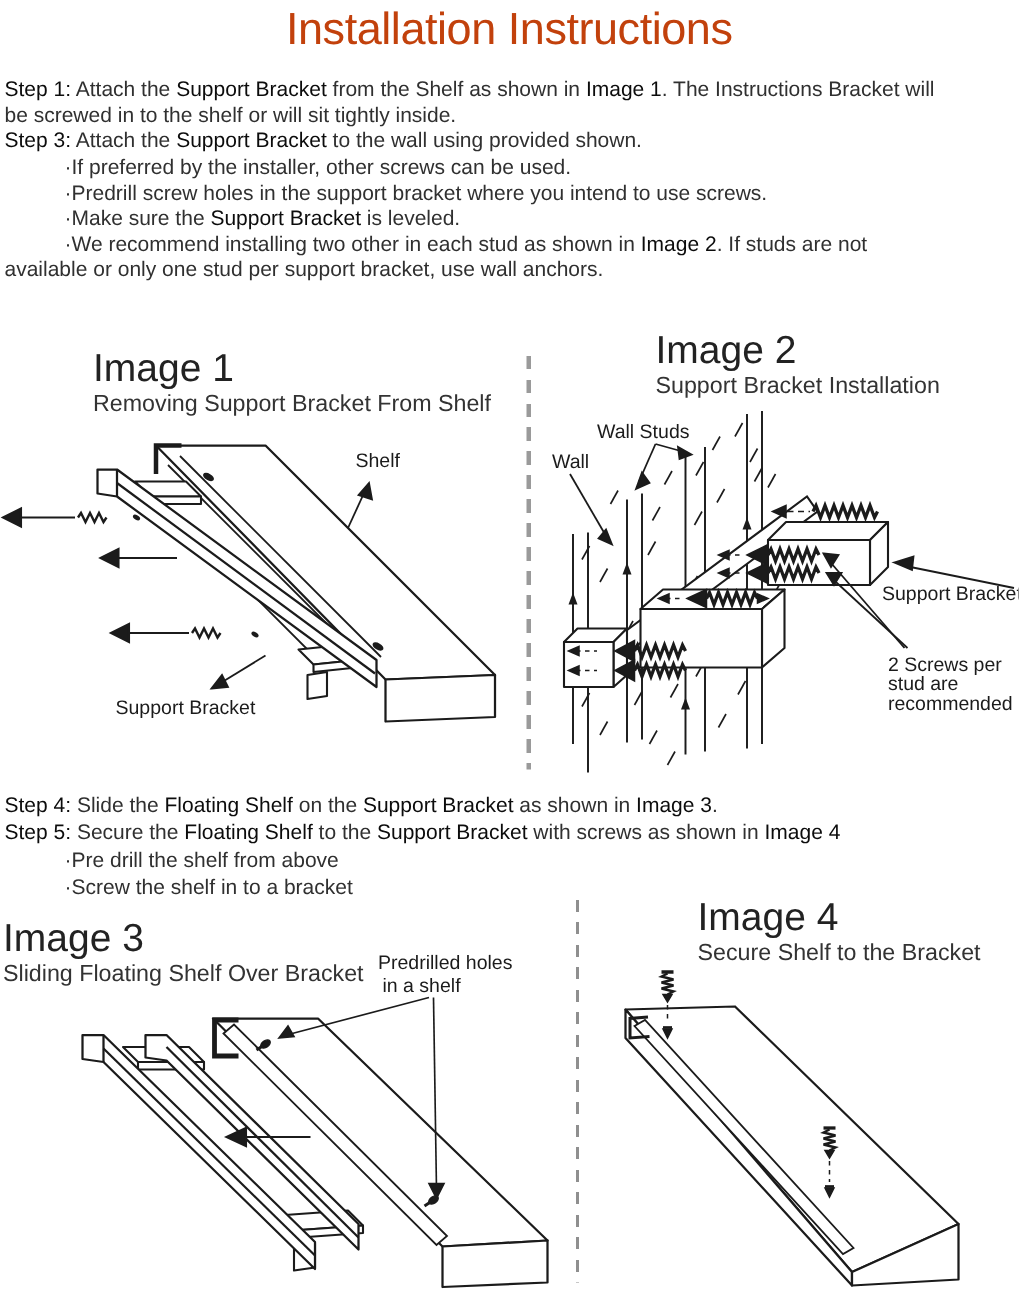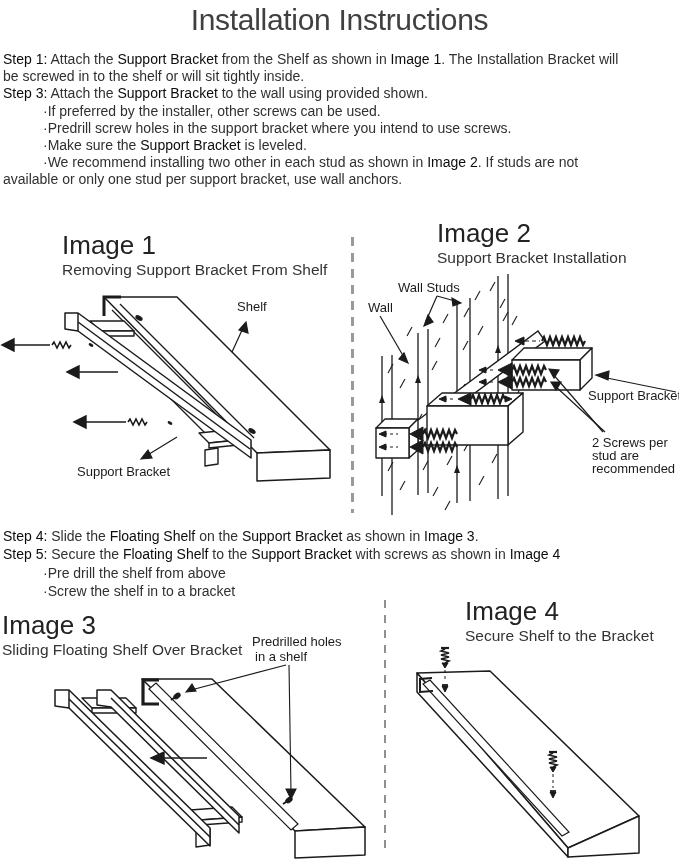--- a/index.html
+++ b/index.html
@@ -4,21 +4,21 @@
 <style>
   html,body{margin:0;padding:0}
   body{
     width:679px;height:862px;position:relative;overflow:hidden;
     background:#ffffff;color:#1b1b1b;
     font-family:"Liberation Sans",sans-serif;
   }
   .page{position:absolute;inset:0}
   .title{
     position:absolute;top:3px;left:0;width:679px;margin:0;
-    text-align:center;font-size:30px;font-weight:400;letter-spacing:-0.3px;color:#404040;
+    text-align:center;font-size:30px;font-weight:400;letter-spacing:-0.3px;color:#c2410c;
   }
   .steps{
     position:absolute;left:3px;width:672px;
     font-size:14px;line-height:17.2px;color:#303030;
   }
   #steps-top{top:51px}
   #steps-bottom{top:527px;line-height:18.3px}
   .steps .line{white-space:nowrap}
   .steps .line.indent{padding-left:40px}
   .seg{font-weight:400}
@@ -39,21 +39,21 @@
   svg text{font-family:"Liberation Sans",sans-serif;font-size:13px;fill:#1b1b1b}
 </style>
 </head>
 <body>
 
 <div class="page">
 
   <h1 class="title">Installation Instructions</h1>
 
   <div class="steps" id="steps-top">
-      <div class="line"><span class="seg bold">Step 1:</span><span class="seg"> Attach the </span><span class="seg bold">Support Bracket</span><span class="seg"> from the Shelf as shown in </span><span class="seg bold">Image 1</span><span class="seg">. The Installation Bracket will</span></div>
+      <div class="line"><span class="seg bold">Step 1:</span><span class="seg"> Attach the </span><span class="seg bold">Support Bracket</span><span class="seg"> from the Shelf as shown in </span><span class="seg bold">Image 1</span><span class="seg">. The Instructions Bracket will</span></div>
       <div class="line"><span class="seg">be screwed in to the shelf or will sit tightly inside.</span></div>
       <div class="line"><span class="seg bold">Step 3:</span><span class="seg"> Attach the </span><span class="seg bold">Support Bracket</span><span class="seg"> to the wall using provided shown.</span></div>
       <div class="line indent"><span class="seg">·If preferred by the installer, other screws can be used.</span></div>
       <div class="line indent"><span class="seg">·Predrill screw holes in the support bracket where you intend to use screws.</span></div>
       <div class="line indent"><span class="seg">·Make sure the </span><span class="seg bold">Support Bracket</span><span class="seg"> is leveled.</span></div>
       <div class="line indent"><span class="seg">·We recommend installing two other in each stud as shown in </span><span class="seg bold">Image 2</span><span class="seg">. If studs are not</span></div>
       <div class="line"><span class="seg">available or only one stud per support bracket, use wall anchors.</span></div>
     </div>
 
   <div class="fig-header" style="left:62px;top:231px">

